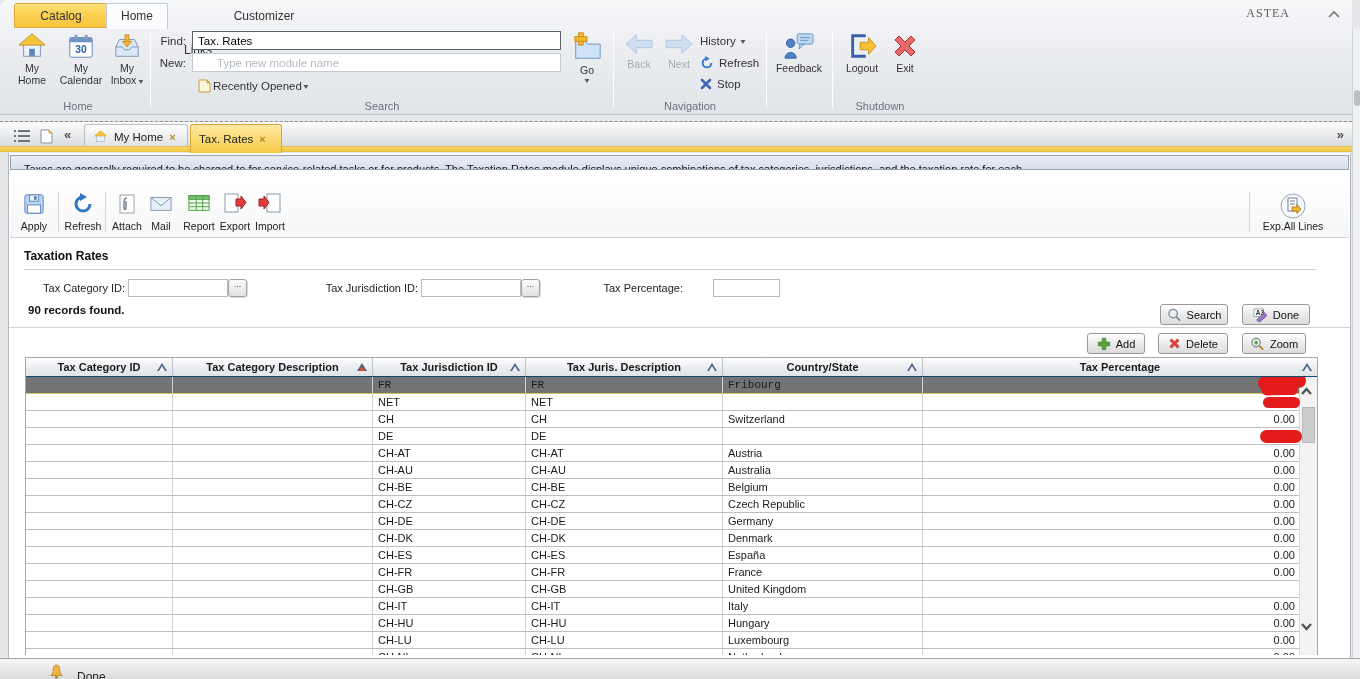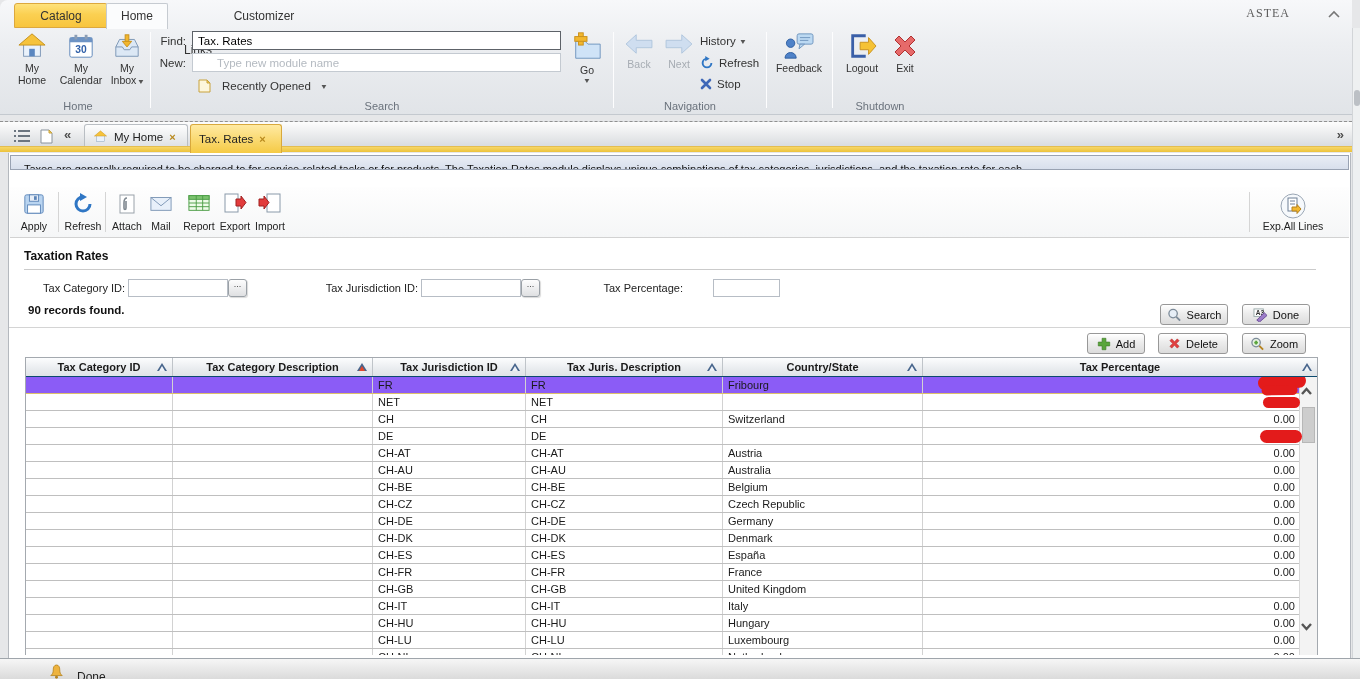--- a/index.html
+++ b/index.html
@@ -33,21 +33,21 @@
   .rbtn { position:absolute; top:4px; display:flex; flex-direction:column; align-items:center; cursor:pointer; border-radius:3px; }
   .rbtn .rlabel { font-size:10.5px; line-height:12px; text-align:center; color:#333; margin-top:2px; }
   .rbtn.disabled .rlabel { color:#a6acb3; }
   .dd { display:inline-block; font-size:8px; color:#555; transform:scaleX(1.2); }
 
   .srow-label { position:absolute; font-size:11.5px; color:#333; text-align:right; width:34px; }
   .find-input, .new-input { position:absolute; left:40px; width:369px; height:19px; font-family:"Liberation Sans",sans-serif; font-size:11.5px; padding:1px 5px; }
   .find-input { top:3px; border:1px solid #5d6268; }
   .new-input { top:25px; border:1px solid #c4cad1; color:#333;padding-left:24px; }
   .new-input::placeholder { color:#b4bac1; }
-  .recently { position:absolute; left:46px; top:51px; display:flex; align-items:center; gap:11px; font-size:11.5px; color:#333; cursor:pointer; }
+  .recently { position:absolute; left:46px; top:51px; display:flex; align-items:center; gap:2px; font-size:11.5px; color:#333; cursor:pointer; }
   .go-btn { left:412px; top:2px; width:46px; }
 
   .nav-small { position:absolute; left:84px; display:flex; align-items:center; gap:5px; font-size:11.5px; color:#333; cursor:pointer; }
   .hist { top:7px; } .refr { top:28px; } .stop { top:50px; }
 
   
   .tabstrip { position:absolute; left:0; top:121px; width:1352px; height:31px;
     background:linear-gradient(#fdfdfd, #d9dcdf 80%); border-top:1px dashed #909090; }
   .tabstrip .goldband { position:absolute; left:0; bottom:0; width:100%; height:6px;
     background:linear-gradient(#f7d767, #ecc23c); border-top:1px solid #e4bd4e; }
@@ -101,21 +101,21 @@
   .gh-cell { position:relative; height:18px; line-height:18px; text-align:center; font-weight:bold; font-size:11px;
     background:linear-gradient(#fcfdfe, #e9ecef 60%, #dfe3e7); border-right:1px solid #bfc4c9; cursor:pointer; }
   .c0h{width:147px}.c1h{width:200px}.c2h{width:153px}.c3h{width:197px}.c4h{width:200px}.c5h{width:394px;border-right:none}
   .tri { position:absolute; right:5px; top:5px; width:0; height:0;
     border-left:5px solid transparent; border-right:5px solid transparent; border-bottom:8px solid #47658c; }
   .tri::after { content:""; position:absolute; left:-3.5px; top:2.5px; width:0; height:0;
     border-left:3.5px solid transparent; border-right:3.5px solid transparent; border-bottom:5.5px solid #eef2f7; }
   .tri.red::after { border-bottom-color:#e0482e; }
   .gbody { position:relative; height:278px; overflow:hidden; }
   .grow { position:relative; display:flex; width:1273px; height:17px; border-bottom:1px solid #bfbfbf; background:#fff; }
-  .grow.sel { background:#8b5cf6; border-bottom-color:#dcc06a; }
+  .grow.sel { background:#737373; border-bottom-color:#dcc06a;font-family:Liberation Mono, monospace; }
   .gc { height:16px; line-height:16px; padding:0 5px; border-right:1px solid #d2d2d2; overflow:hidden; white-space:nowrap; font-size:11px; }
   .gc.c0{width:147px}.gc.c1{width:200px}.gc.c2{width:153px}.gc.c3{width:197px}.gc.c4{width:200px}
   .gc.c5{width:376px; text-align:right; padding-right:4px; border-right:none;}
   .redact { position:absolute; background:#e31b1b; z-index:5; }
   .redact.scribble { width:48px; height:14px; top:-2px; right:-7px; border-radius:8px; transform:rotate(-4deg); }
   .redact.scribble::after { content:""; position:absolute; width:36px; height:10px; right:9px; top:10px; background:#e31b1b; border-radius:6px; transform:rotate(3deg); }
   .redact.bar { width:37px; height:11px; top:3px; right:-1px; border-radius:6px; }
   .redact.bar-wide { width:42px; height:13px; top:2px; right:-3px; border-radius:7px; }
   .vscroll { position:absolute; right:0; top:0; width:18px; height:278px; background:#f3f3f3; border-left:1px solid #d8d8d8; }
   .varrow { position:absolute; left:0; width:18px; height:20px; display:flex; align-items:center; justify-content:center; cursor:pointer; }

